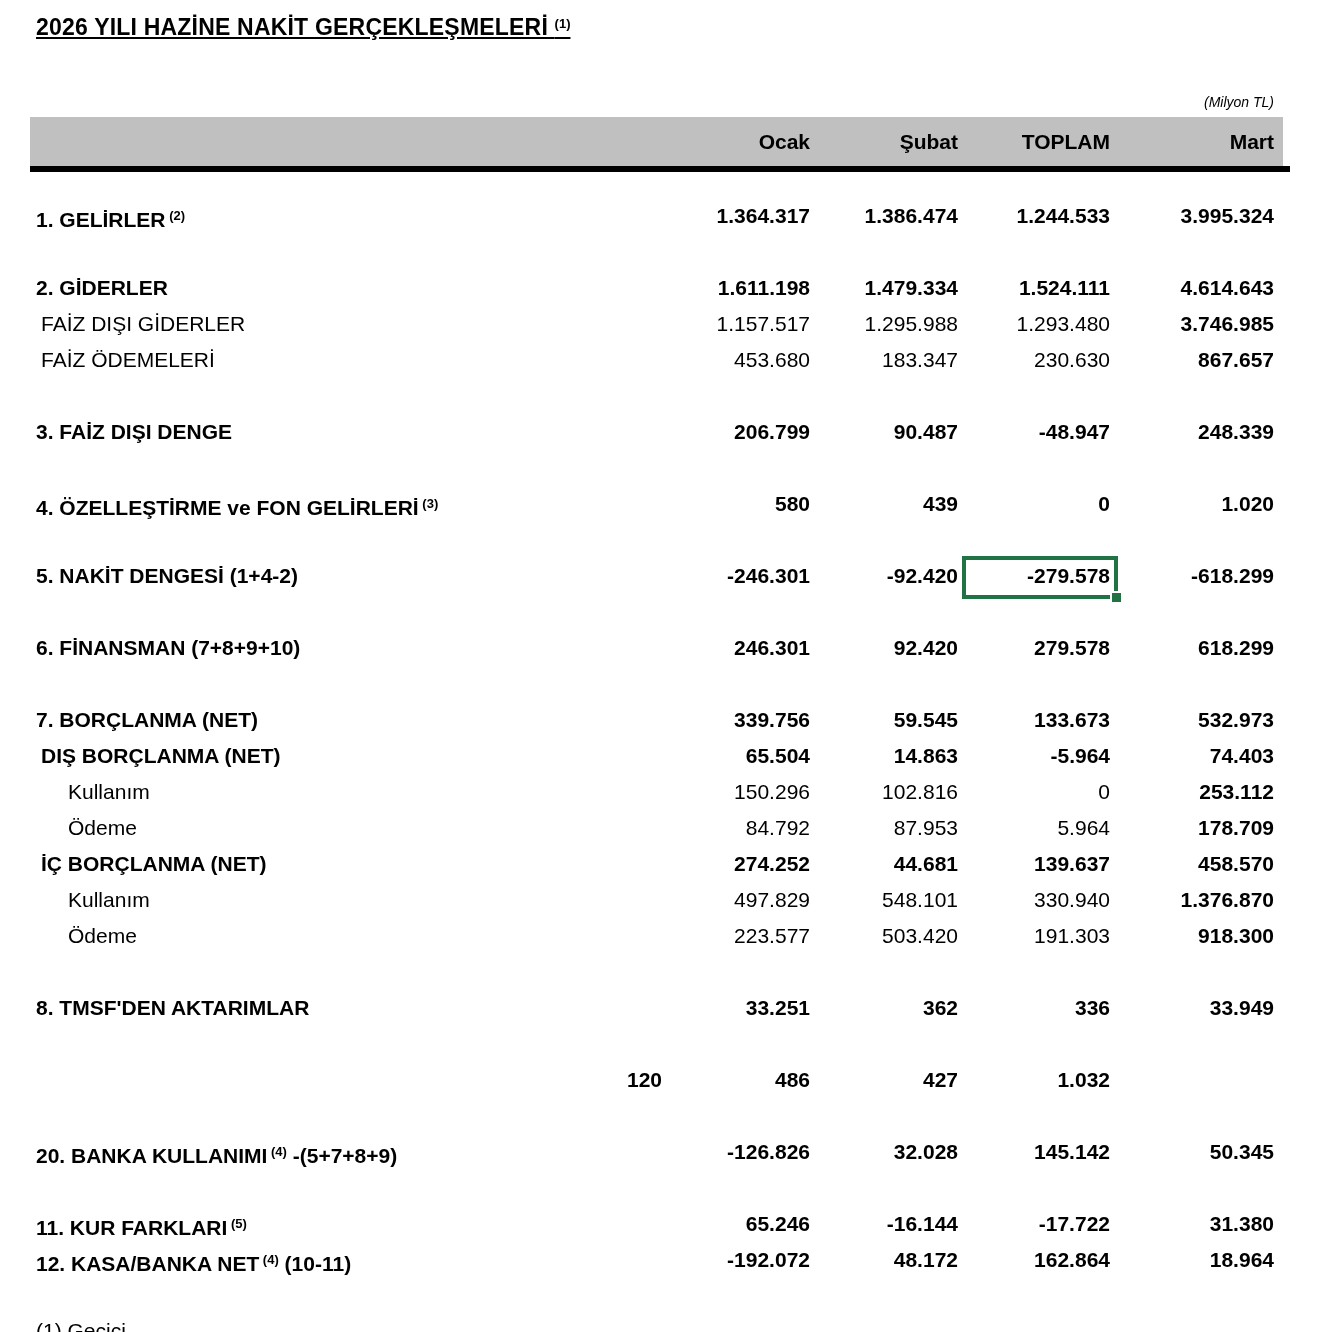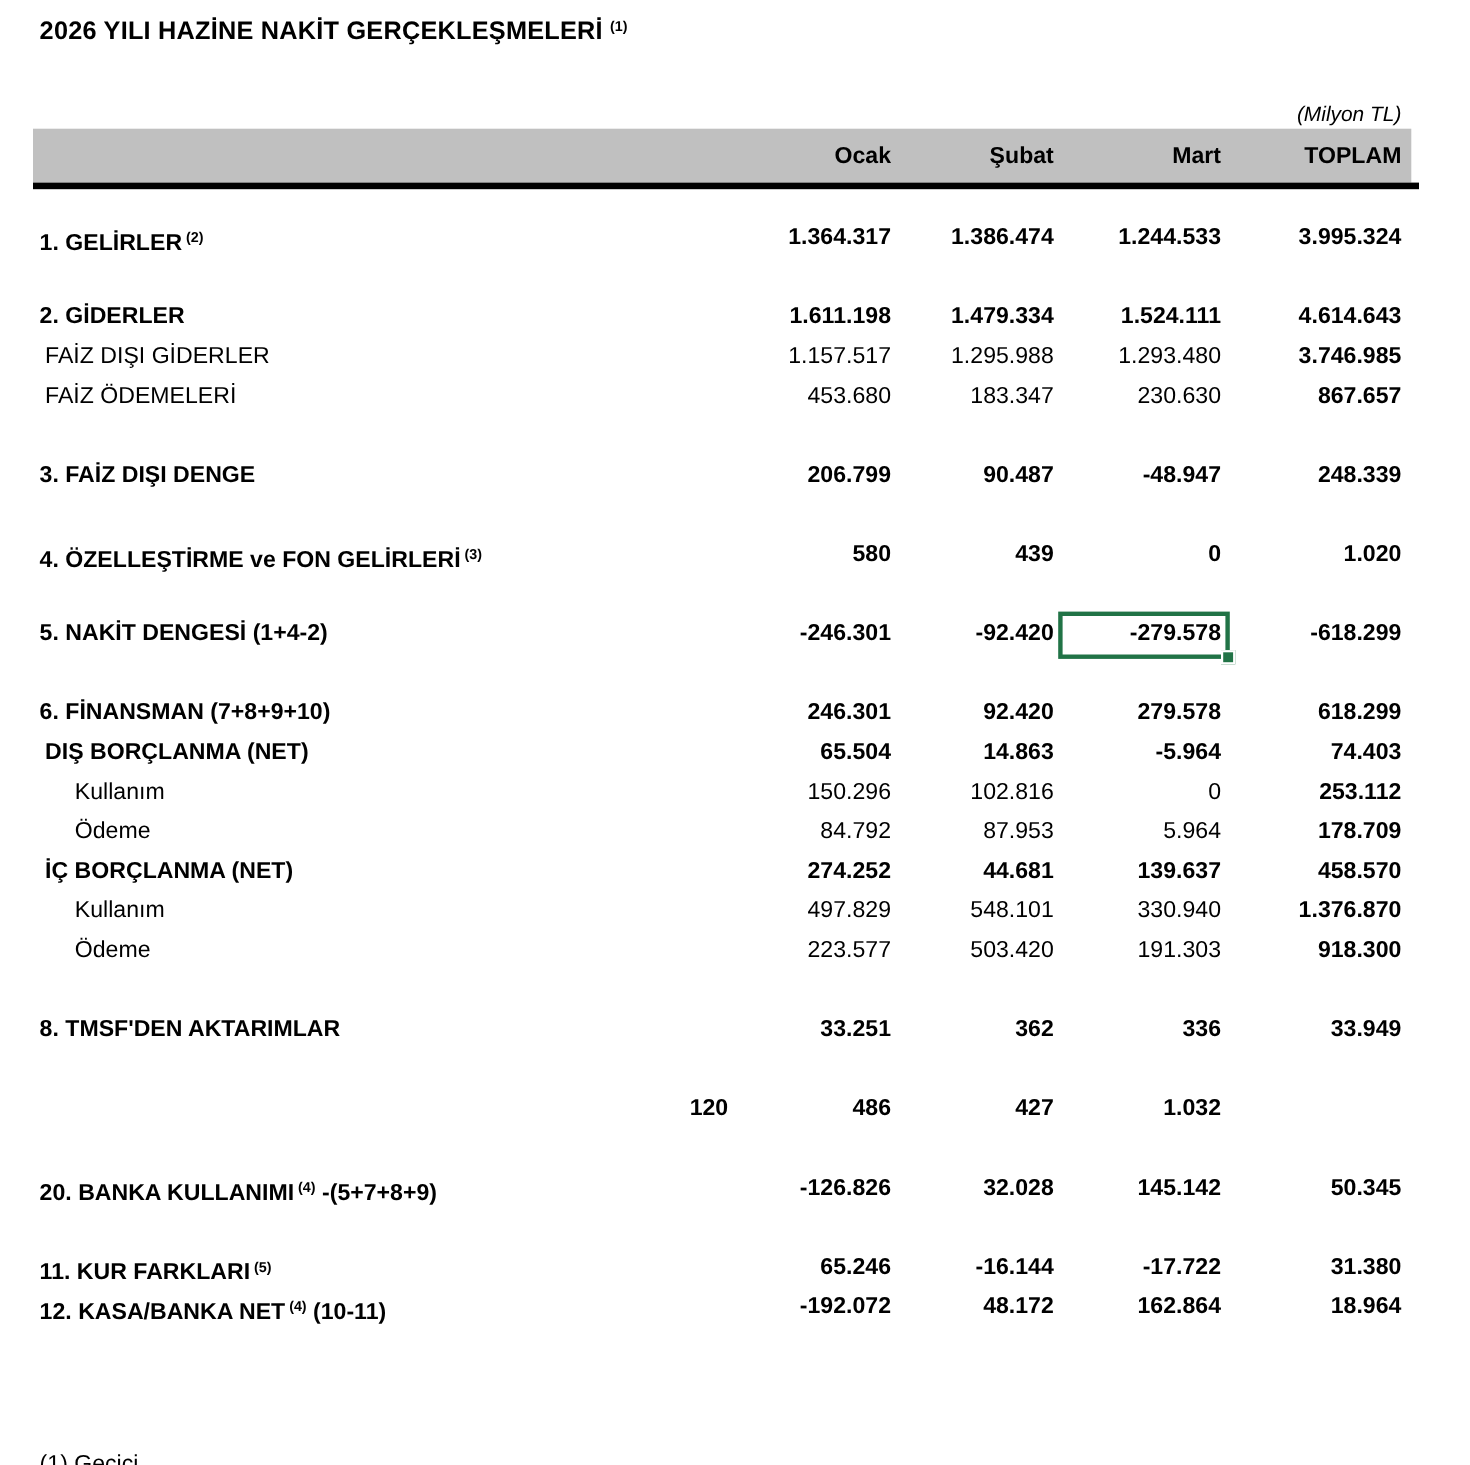--- a/index.html
+++ b/index.html
@@ -5,25 +5,25 @@
   :root{
     --green:#217346;
     --header-bg:#c0c0c0;
     --ink:#000;
   }
   *{margin:0;padding:0;box-sizing:border-box;}
   html,body{width:1336px;height:1332px;overflow:hidden;background:#fff;
     font-family:"Liberation Sans","DejaVu Sans",sans-serif;color:var(--ink);}
   .page{position:relative;width:1336px;height:1332px;}
 
-  .title{margin:14px 0 0 36px;font-size:23px;font-weight:bold;letter-spacing:.2px;}
+  .title{margin:14px 0 0 36px;font-size:23px;font-weight:bold;letter-spacing:.2px;text-decoration:underline;}
   sup.fn{font-size:13px;font-weight:bold;vertical-align:7px;letter-spacing:0;}
 
   .unit-note{position:absolute;top:80px;left:0;width:1274px;text-align:right;
-    font-size:19px;font-style:italic;}
+    font-size:14px;font-style:italic;}
 
   .header-band{position:absolute;top:103px;left:30px;width:1253px;height:49px;
     background:var(--header-bg);}
   .header-grid{display:grid;grid-template-columns:632px 148px 148px 152px 164px;
     height:62px;line-height:49px;}
   .header-grid .hcell{text-align:right;font-weight:bold;font-size:21px;}
   .thick-rule{position:absolute;top:152px;left:30px;width:1260px;height:6px;background:#000;}
 
   .table-body{position:absolute;top:158px;left:0;width:1336px;}
   .row{display:grid;grid-template-columns:662px 148px 148px 152px 164px;height:36px;}
@@ -51,22 +51,22 @@
 
   <h1 class="title"><span>2026 YILI HAZİNE NAKİT GERÇEKLEŞMELERİ</span>&nbsp;<sup class="fn">(1)</sup></h1>
 
   <div class="unit-note">(Milyon TL)</div>
 
   <div class="header-band">
     <div class="header-grid">
       <div class="hcell"></div>
       <div class="hcell">Ocak</div>
       <div class="hcell">Şubat</div>
+      <div class="hcell">TOPLAM</div>
       <div class="hcell">Mart</div>
-      <div class="hcell">TOPLAM</div>
     </div>
   </div>
   <div class="thick-rule"></div>
 
   <div class="table-body">
     <div class="row">
       <div class="label cell-label ind0 b"><span class="label-text">1. GELİRLER</span><sup class="fn sup">&nbsp;(2)</sup></div>
       <div class="cell c0 b"><span class="val">1.364.317</span>
         </div>
       <div class="cell c1 b"><span class="val">1.386.474</span>
@@ -156,20 +156,31 @@
       <div class="cell c0 b"><span class="val">246.301</span>
         </div>
       <div class="cell c1 b"><span class="val">92.420</span>
         </div>
       <div class="cell c2 b"><span class="val">279.578</span>
         </div>
       <div class="cell c3 b"><span class="val">618.299</span>
         </div>
     </div>
 
+    <div class="row gap">
+      <div class="label cell-label ind0 b"><span class="label-text">7. BORÇLANMA (NET)</span></div>
+      <div class="cell c0 b"><span class="val">339.756</span>
+        </div>
+      <div class="cell c1 b"><span class="val">59.545</span>
+        </div>
+      <div class="cell c2 b"><span class="val">133.673</span>
+        </div>
+      <div class="cell c3 b"><span class="val">532.973</span>
+        </div>
+    </div>
 
     <div class="row">
       <div class="label cell-label ind1 b"><span class="label-text">DIŞ BORÇLANMA (NET)</span></div>
       <div class="cell c0 b"><span class="val">65.504</span>
         </div>
       <div class="cell c1 b"><span class="val">14.863</span>
         </div>
       <div class="cell c2 b"><span class="val">-5.964</span>
         </div>
       <div class="cell c3 b"><span class="val">74.403</span>

